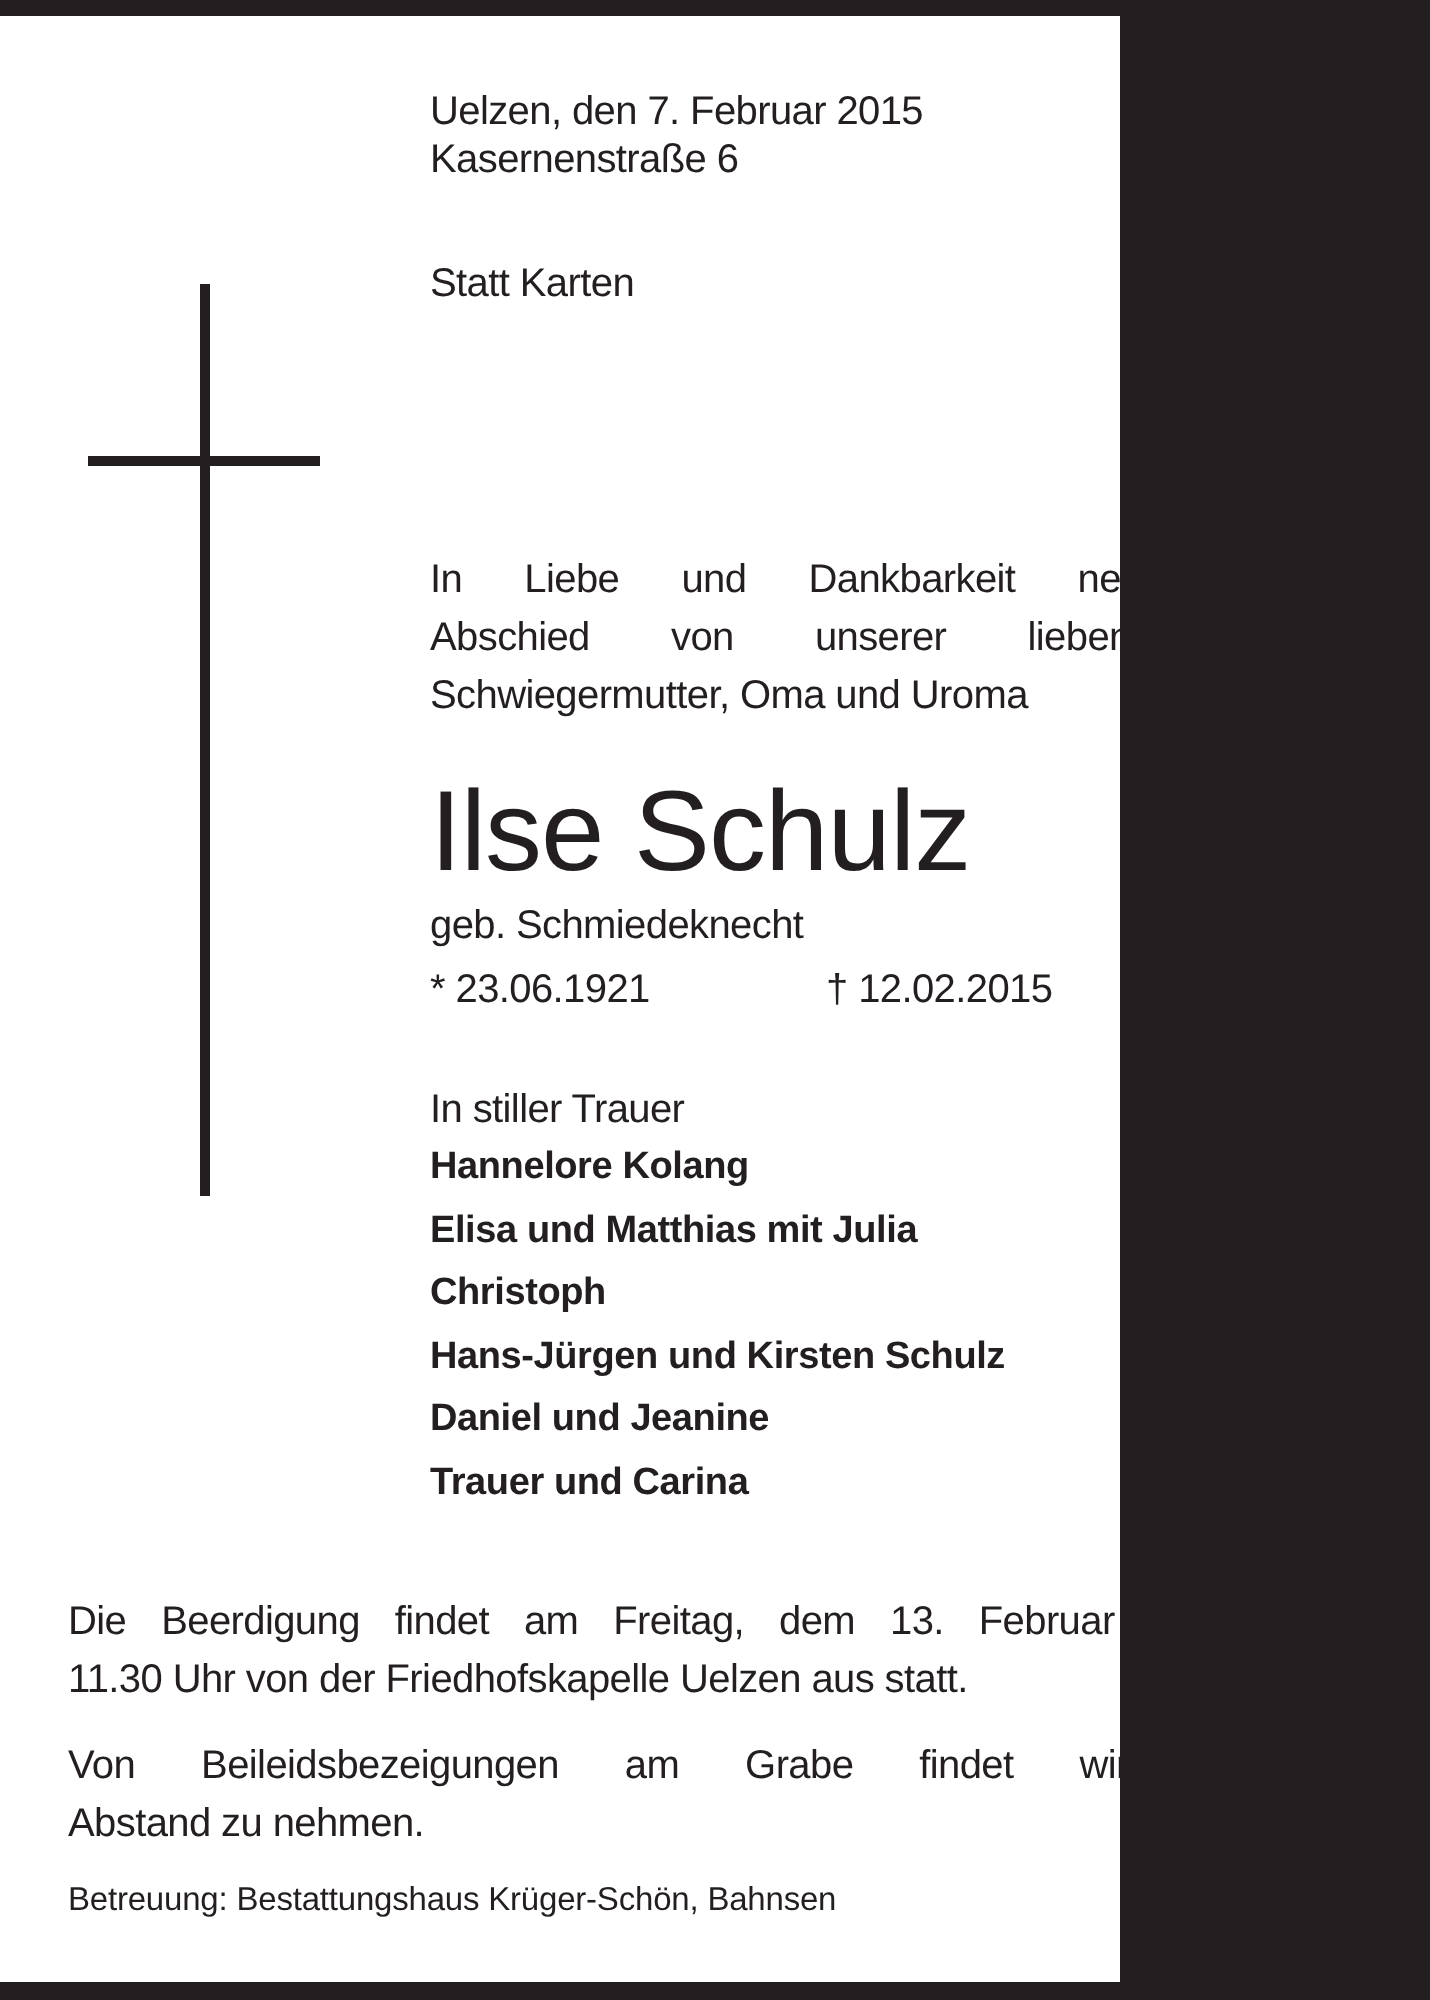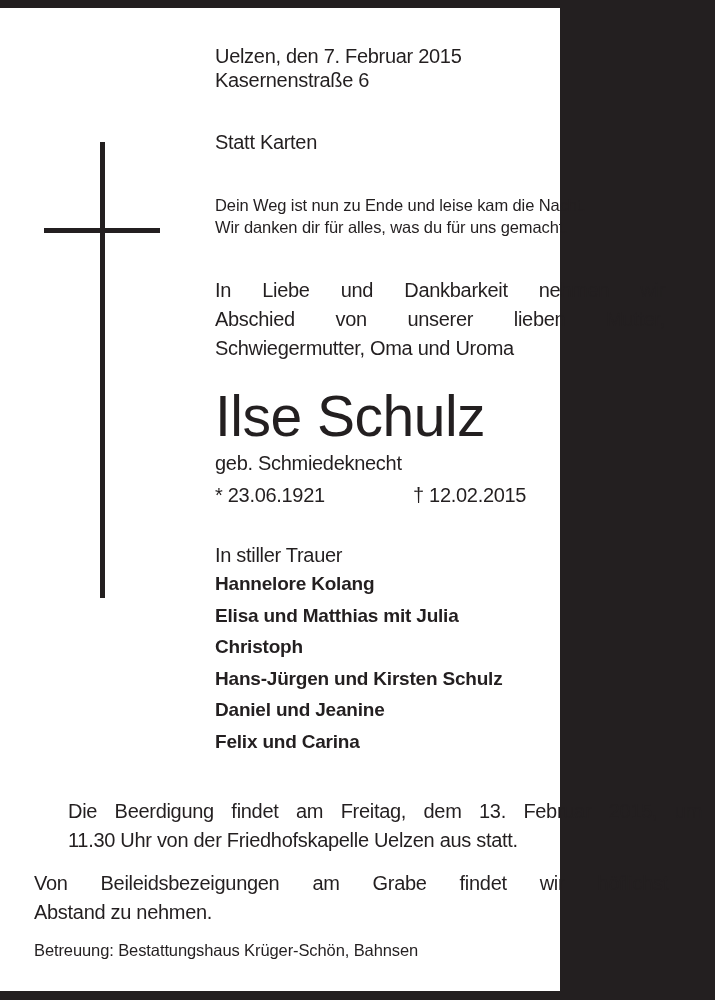--- a/index.html
+++ b/index.html
@@ -85,24 +85,20 @@
     <div class="cross-h"></div>
   </div>
 
   <div class="abs col t20" style="top:36px;">
     <div>Uelzen, den 7. Februar 2015</div>
     <div>Kasernenstraße 6</div>
   </div>
 
   <div class="abs col t20" style="top:122px;">Statt Karten</div>
 
-  <div class="abs col t16" style="top:186px;">
-    <div>Dein Weg ist nun zu Ende und leise kam die Nacht.</div>
-    <div>Wir danken dir für alles, was du für uns gemacht.</div>
-  </div>
 
   <div class="abs col t20 just" style="top:268px; width:450px; line-height:29px;">
     <span class="ln">In Liebe und Dankbarkeit nehmen wir</span>
     <span class="ln">Abschied von unserer lieben Mutter,</span>
     <span class="ln last">Schwiegermutter, Oma und Uroma</span>
   </div>
 
   <div class="abs col name" style="top:383px;">Ilse Schulz</div>
 
   <div class="abs col t20" style="top:443px;">geb. Schmiedeknecht</div>
@@ -111,24 +107,24 @@
   <div class="abs t20" style="top:475px; left:413px;">† 12.02.2015</div>
 
   <div class="abs col t20" style="top:535px;">In stiller Trauer</div>
 
   <div class="abs col mourners" style="top:560px;">
     <div>Hannelore Kolang</div>
     <div>Elisa und Matthias mit Julia</div>
     <div>Christoph</div>
     <div>Hans-Jürgen und Kirsten Schulz</div>
     <div>Daniel und Jeanine</div>
-    <div>Felix und Carina</div>
+    <div>Trauer und Carina</div>
   </div>
 
-  <div class="abs t20 just" style="top:789px; left:34px; width:634px; line-height:29px;margin-left:34px;">
+  <div class="abs t20 just" style="top:789px; left:34px; width:634px; line-height:29px;">
     <span class="ln">Die Beerdigung findet am Freitag, dem 13. Februar 2015, um</span>
     <span class="ln last">11.30 Uhr von der Friedhofskapelle Uelzen aus statt.</span>
   </div>
 
   <div class="abs t20 just" style="top:861px; left:34px; width:634px; line-height:29px;">
     <span class="ln">Von Beileidsbezeigungen am Grabe findet wir höflichst</span>
     <span class="ln last">Abstand zu nehmen.</span>
   </div>
 
   <div class="abs t16" style="top:931px; left:34px;">Betreuung: Bestattungshaus Krüger-Schön, Bahnsen</div>

